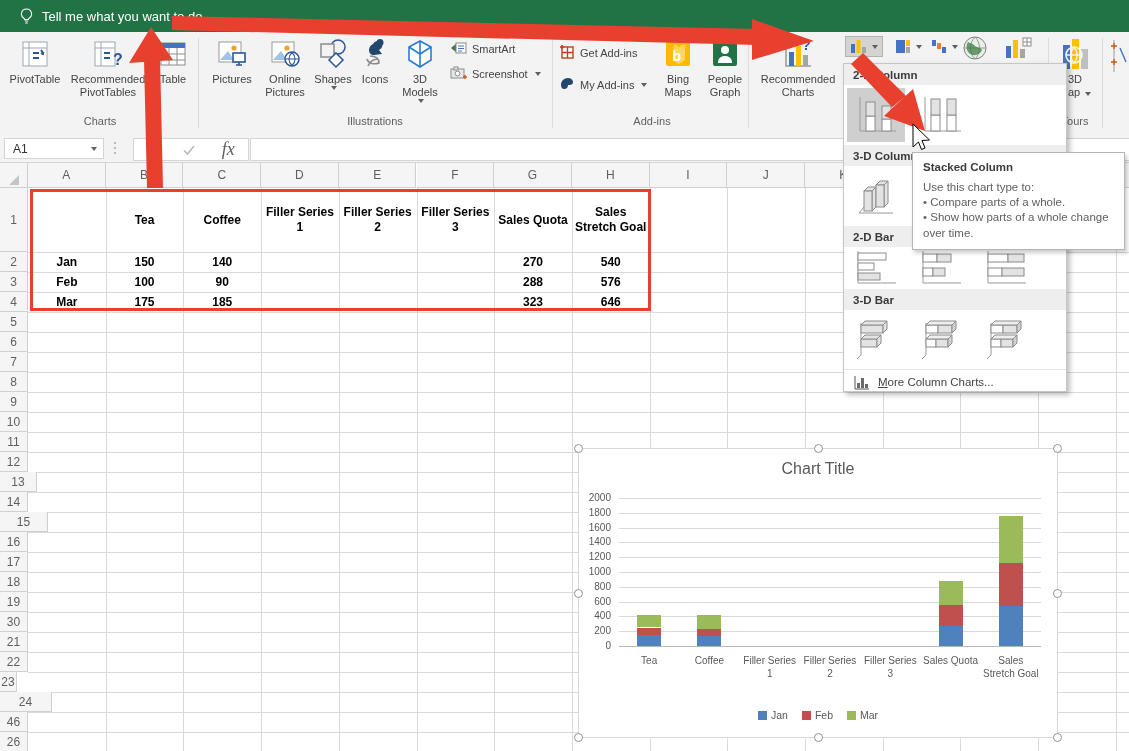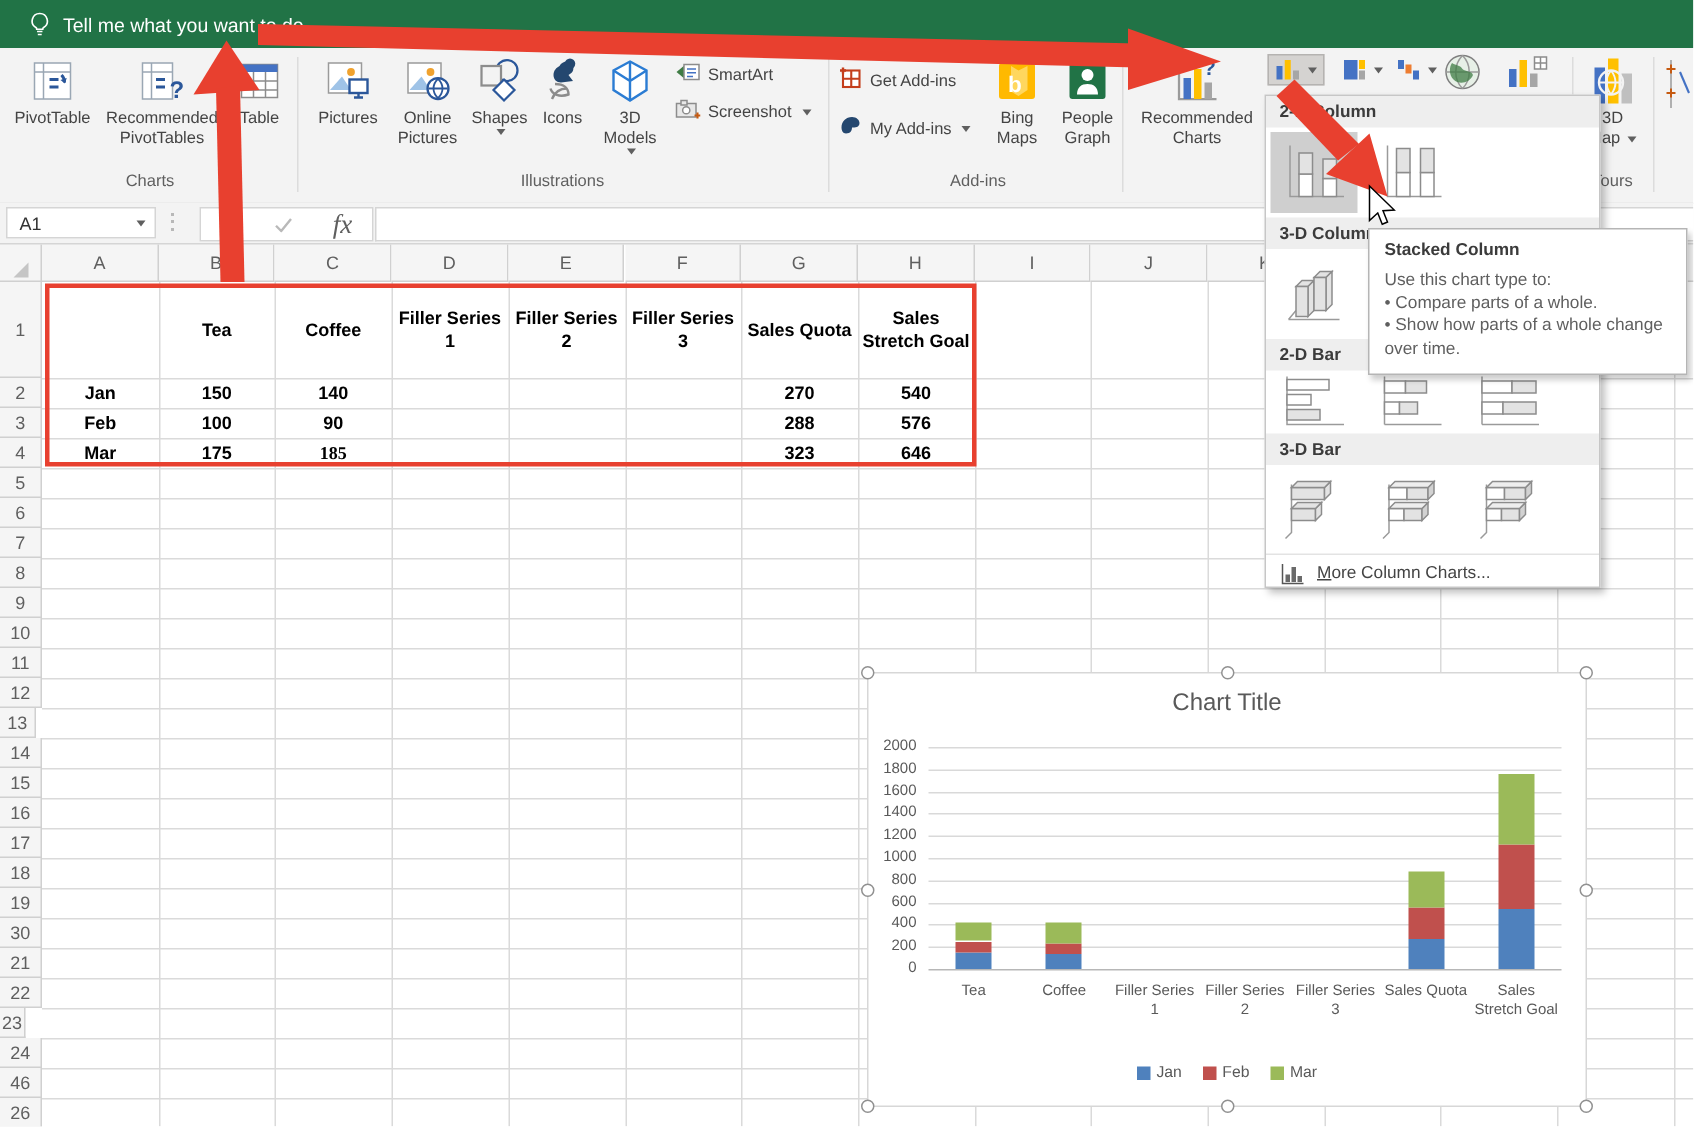--- a/index.html
+++ b/index.html
@@ -120,43 +120,43 @@
       <div class="hd" style="left: 0px; top: 210px; width: 28px; height: 20px;">8</div>
       <div class="hl" style="left: 28px; top: 230px; width: 1101px;"></div>
       <div class="hd" style="left: 0px; top: 230px; width: 28px; height: 20px;">9</div>
       <div class="hl" style="left: 28px; top: 250px; width: 1101px;"></div>
       <div class="hd" style="left: 0px; top: 250px; width: 28px; height: 20px;">10</div>
       <div class="hl" style="left: 28px; top: 270px; width: 1101px;"></div>
       <div class="hd" style="left: 0px; top: 270px; width: 28px; height: 20px;">11</div>
       <div class="hl" style="left: 28px; top: 290px; width: 1101px;"></div>
       <div class="hd" style="left: 0px; top: 290px; width: 28px; height: 20px;">12</div>
       <div class="hl" style="left: 28px; top: 310px; width: 1101px;"></div>
-      <div class="hd" style="left: 0px; top: 310px; width: 24px; height: 20px;">13</div>
+      <div class="hd" style="left: 0px; top: 310px; width: 37px; height: 20px;">13</div>
       <div class="hl" style="left: 28px; top: 330px; width: 1101px;"></div>
       <div class="hd" style="left: 0px; top: 330px; width: 28px; height: 20px;">14</div>
       <div class="hl" style="left: 28px; top: 350px; width: 1101px;"></div>
-      <div class="hd" style="left: 0px; top: 350px; width: 28px; height: 20px;">15</div>
+      <div class="hd" style="left: 0px; top: 350px; width: 48px; height: 20px;">15</div>
       <div class="hl" style="left: 28px; top: 370px; width: 1101px;"></div>
       <div class="hd" style="left: 0px; top: 370px; width: 28px; height: 20px;">16</div>
       <div class="hl" style="left: 28px; top: 390px; width: 1101px;"></div>
       <div class="hd" style="left: 0px; top: 390px; width: 28px; height: 20px;">17</div>
       <div class="hl" style="left: 28px; top: 410px; width: 1101px;"></div>
       <div class="hd" style="left: 0px; top: 410px; width: 28px; height: 20px;">18</div>
       <div class="hl" style="left: 28px; top: 430px; width: 1101px;"></div>
       <div class="hd" style="left: 0px; top: 430px; width: 28px; height: 20px;">19</div>
       <div class="hl" style="left: 28px; top: 450px; width: 1101px;"></div>
       <div class="hd" style="left: 0px; top: 450px; width: 28px; height: 20px;">30</div>
       <div class="hl" style="left: 28px; top: 470px; width: 1101px;"></div>
       <div class="hd" style="left: 0px; top: 470px; width: 28px; height: 20px;">21</div>
       <div class="hl" style="left: 28px; top: 490px; width: 1101px;"></div>
       <div class="hd" style="left: 0px; top: 490px; width: 28px; height: 20px;">22</div>
       <div class="hl" style="left: 28px; top: 510px; width: 1101px;"></div>
       <div class="hd" style="left: 0px; top: 510px; width: 17px; height: 20px;">23</div>
       <div class="hl" style="left: 28px; top: 530px; width: 1101px;"></div>
-      <div class="hd" style="left: 0px; top: 530px; width: 28px; height: 20px;">24</div>
+      <div class="hd" style="left: 0px; top: 530px; width: 52px; height: 20px;">24</div>
       <div class="hl" style="left: 28px; top: 550px; width: 1101px;"></div>
       <div class="hd" style="left: 0px; top: 550px; width: 28px; height: 20px;">46</div>
       <div class="hl" style="left: 28px; top: 570px; width: 1101px;"></div>
       <div class="hd" style="left: 0px; top: 570px; width: 28px; height: 20px;">26</div>
       <div class="cell" style="left: 107.7px; top: 26px; width: 73.7px; height: 64px;">Tea</div>
       <div class="cell" style="left: 185.4px; top: 26px; width: 73.7px; height: 64px;">Coffee</div>
       <div class="cell" style="left: 263.1px; top: 26px; width: 73.7px; height: 64px;">Filler Series 1</div>
       <div class="cell" style="left: 340.8px; top: 26px; width: 73.7px; height: 64px;">Filler Series 2</div>
       <div class="cell" style="left: 418.5px; top: 26px; width: 73.7px; height: 64px;">Filler Series 3</div>
       <div class="cell" style="left: 496.2px; top: 26px; width: 73.7px; height: 64px;">Sales Quota</div>
@@ -166,21 +166,21 @@
       <div class="cell" style="left: 185.4px; top: 90px; width: 73.7px; height: 20px;">140</div>
       <div class="cell" style="left: 496.2px; top: 90px; width: 73.7px; height: 20px;">270</div>
       <div class="cell" style="left: 573.9px; top: 90px; width: 73.7px; height: 20px;">540</div>
       <div class="cell" style="left: 30px; top: 110px; width: 73.7px; height: 20px;">Feb</div>
       <div class="cell" style="left: 107.7px; top: 110px; width: 73.7px; height: 20px;">100</div>
       <div class="cell" style="left: 185.4px; top: 110px; width: 73.7px; height: 20px;">90</div>
       <div class="cell" style="left: 496.2px; top: 110px; width: 73.7px; height: 20px;">288</div>
       <div class="cell" style="left: 573.9px; top: 110px; width: 73.7px; height: 20px;">576</div>
       <div class="cell" style="left: 30px; top: 130px; width: 73.7px; height: 20px;">Mar</div>
       <div class="cell" style="left: 107.7px; top: 130px; width: 73.7px; height: 20px;">175</div>
-      <div class="cell" style="left: 185.4px; top: 130px; width: 73.7px; height: 20px; font-family: Liberation Serif, serif;">185</div>
+      <div class="cell" style="left: 185.4px; top: 130px; width: 73.7px; height: 20px;">185</div>
       <div class="cell" style="left: 496.2px; top: 130px; width: 73.7px; height: 20px;">323</div>
       <div class="cell" style="left: 573.9px; top: 130px; width: 73.7px; height: 20px;">646</div>
     </div>
 
   <div class="tabbar">
     <div class="tellme">
       <svg width="13" height="17" viewBox="0 0 13 17">
           <path d="M6.5 1a5 5 0 0 0-2.6 9.3c.4.3.6.7.6 1.2h4a1.6 1.6 0 0 1 .6-1.2A5 5 0 0 0 6.5 1z" fill="none" stroke="#fff" stroke-width="1.1"></path>
           <path d="M4.7 13h3.6M5.2 15h2.6" stroke="#fff" stroke-width="1.1"></path>
         </svg>

